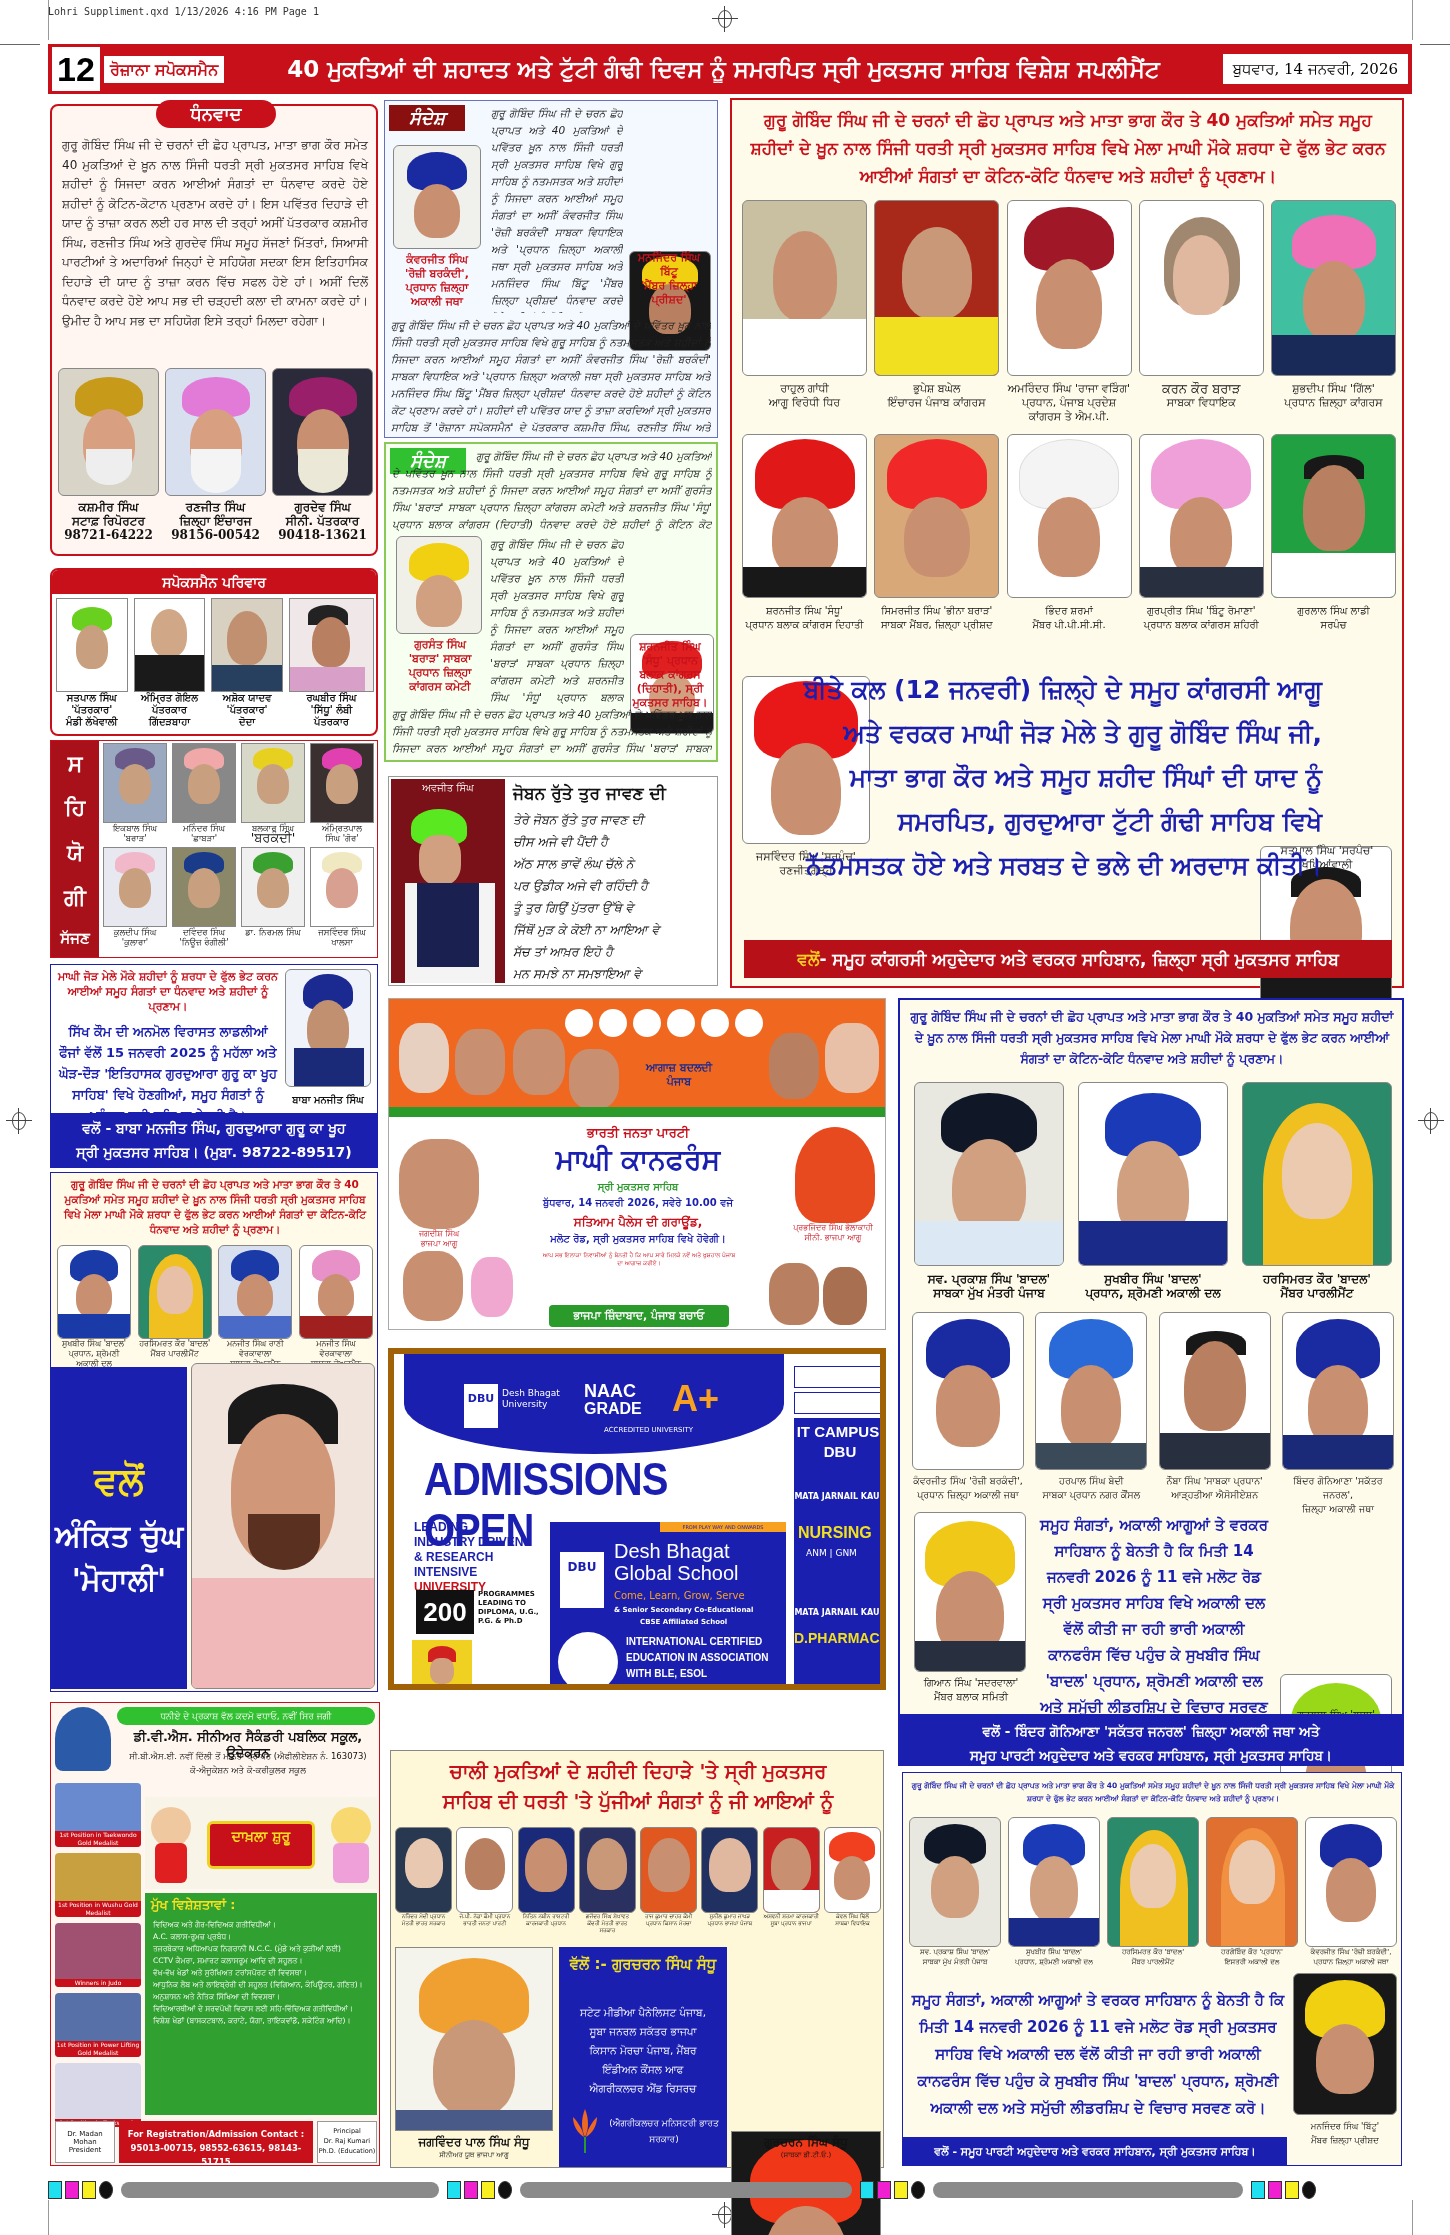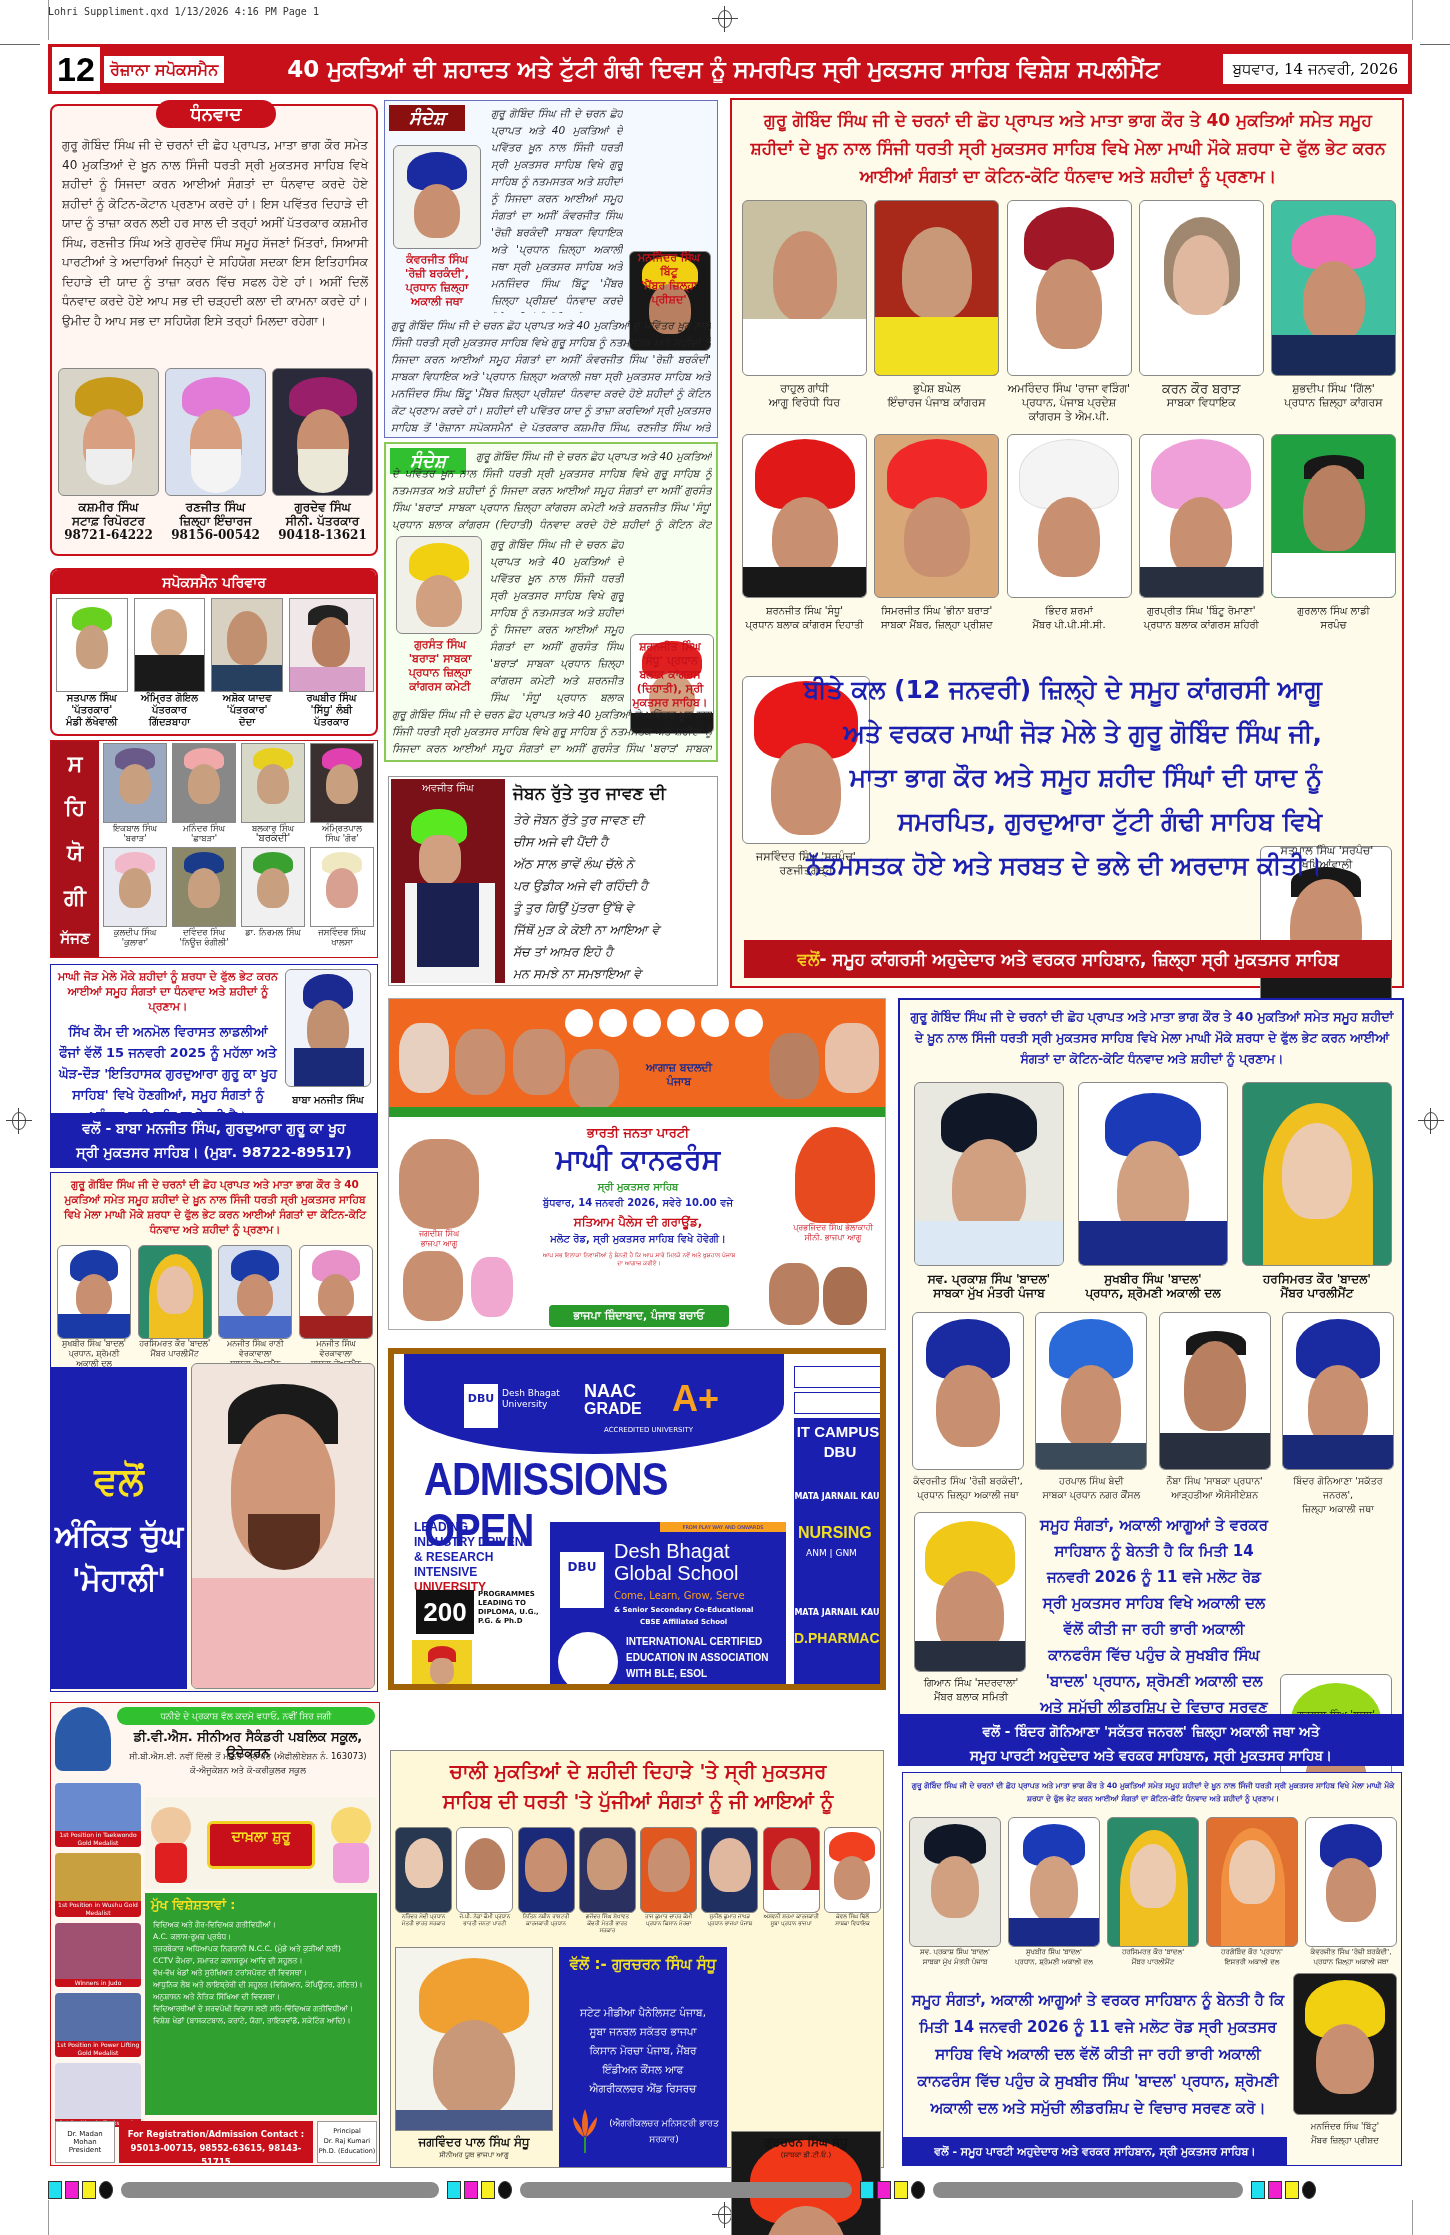--- a/index.html
+++ b/index.html
@@ -168,21 +168,21 @@
         </div>
         <div class="cap" style="font-size:8.5px;line-height:10px;">ਮਨਿੰਦਰ ਸਿੰਘ</div>
         <div class="cap" style="font-size:8.5px;line-height:10px;">'ਛਾਬੜਾ'</div>
       </div>
     <div>
         <div class="photo" style="height:80px;background:#d8d8c8;border-radius:0;">
           <div class="turban" style="top:4px;width:40px;height:22px;background:#e8d020;"></div>
           <div class="head" style="top:20px;width:32px;height:40px;background:#c8a080;"></div>
         </div>
         <div class="cap" style="font-size:8.5px;line-height:10px;">ਬਲਕਾਰ ਸਿੰਘ</div>
-        <div class="cap" style="font-size:10px;line-height:10px;">'ਬਰਕੰਦੀ'</div>
+        <div class="cap" style="font-size:13px;line-height:10px;">'ਬਰਕੰਦੀ'</div>
       </div>
     <div>
         <div class="photo" style="height:80px;background:#3a3030;border-radius:0;">
           <div class="turban" style="top:4px;width:40px;height:22px;background:#e040b0;"></div>
           <div class="head" style="top:20px;width:32px;height:40px;background:#c8a080;"></div>
         </div>
         <div class="cap" style="font-size:8.5px;line-height:10px;">ਅੰਮ੍ਰਿਤਪਾਲ</div>
         <div class="cap" style="font-size:8.5px;line-height:10px;">ਸਿੰਘ 'ਗੋਰ'</div>
       </div>
     <div>

